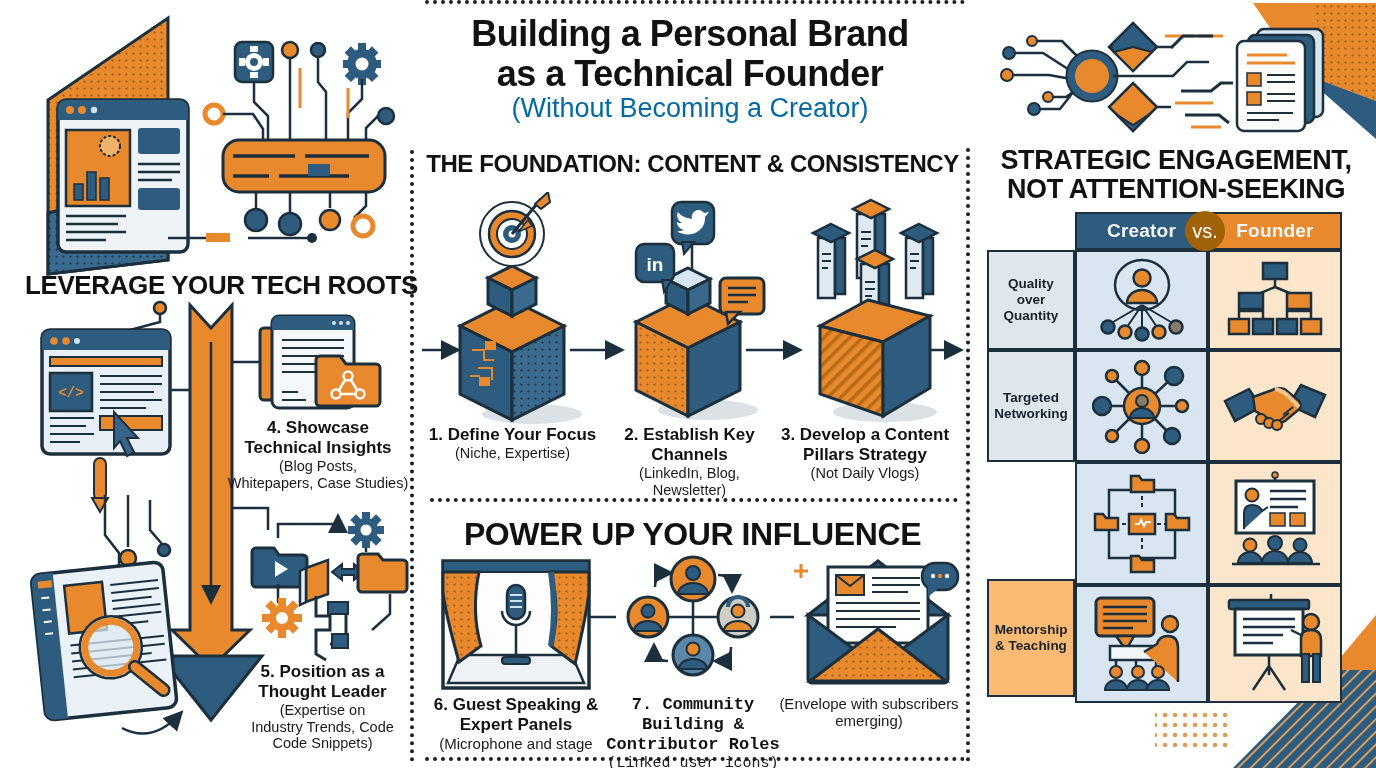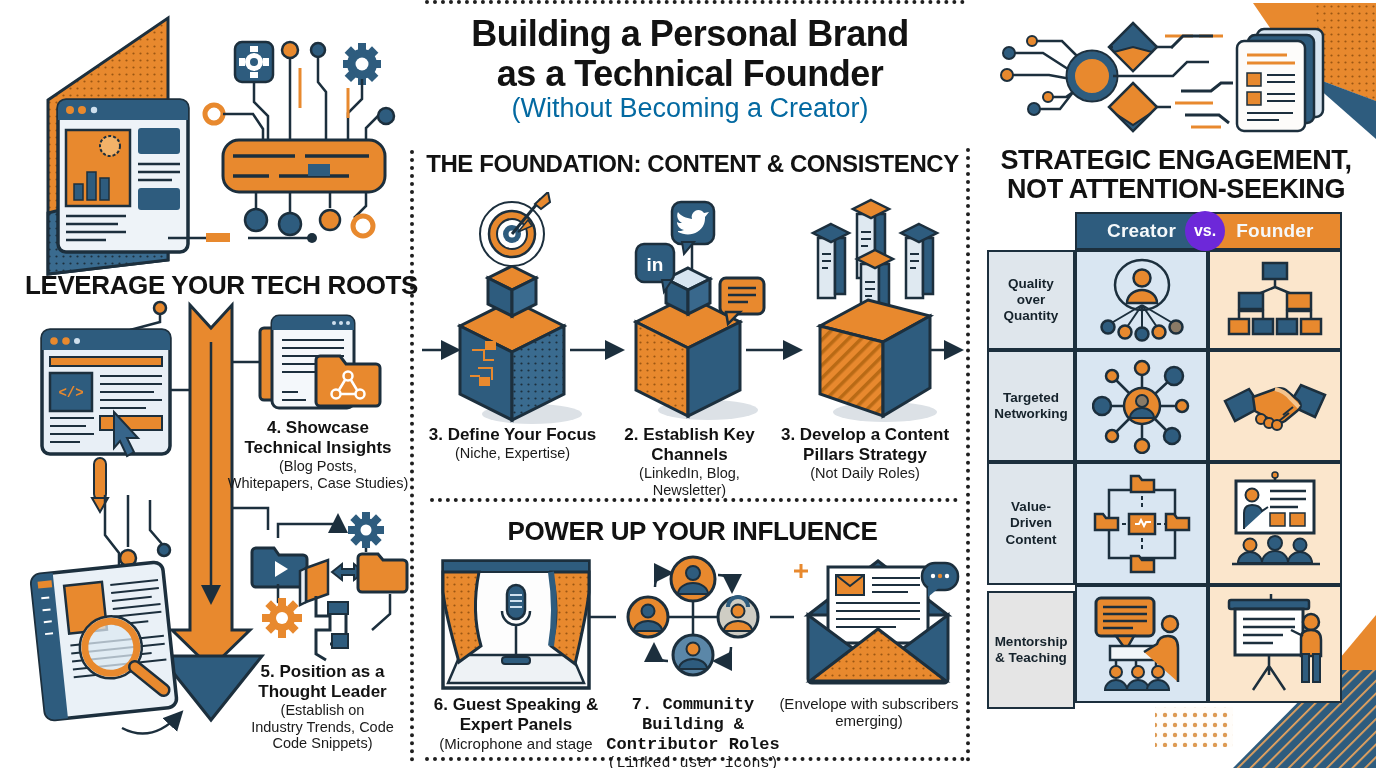--- a/index.html
+++ b/index.html
@@ -11,23 +11,23 @@
   .main-sub{font-size:27px;font-weight:normal;line-height:1.15;color:#0369a1;}
   .sec-hdr{font-size:24px;font-weight:bold;letter-spacing:-.4px;color:#121212;white-space:nowrap;}
   .item-title{font-size:17px;font-weight:bold;line-height:1.18;color:#121212;}
   .item-sub{font-size:14.5px;line-height:1.15;color:#1a1a1a;}
   .vdiv{border-left:4px dotted #1f1f1f;width:0;}
   .hdiv{border-top:4px dotted #1f1f1f;height:0;}
   .tbl-cell{position:absolute;box-sizing:border-box;border:2px solid #1C2F3D;
             display:flex;align-items:center;justify-content:center;}
   .tbl-label{font-size:13.5px;font-weight:bold;line-height:1.2;text-align:center;color:#16232c;padding:8px;}
   .tbl-hcell{font-size:19px;font-weight:bold;color:#f5f8fa;letter-spacing:.2px;}
-  .vs-badge{position:absolute;width:40px;height:40px;border-radius:50%;background:#6d28d9;
+  .vs-badge{position:absolute;width:40px;height:40px;border-radius:50%;background:#a16207;
             display:flex;align-items:center;justify-content:center;color:#fff;
-            font-size:16px;font-weight:bold;z-index:5;}
+            font-size:20px;font-weight:normal;z-index:5;}
 </style>
 </head>
 <body>
 
 <svg width="0" height="0" style="position:absolute" aria-hidden="true">
   <defs>
     <pattern id="dotO" width="7" height="7" patternUnits="userSpaceOnUse">
       <rect width="7" height="7" fill="#E8892E"></rect>
         <circle cx="3.5" cy="3.5" r="1.1" fill="#9c5612"></circle>
     </pattern>
@@ -248,21 +248,21 @@
   <div class="abs ctr" style="left:218px;top:418px;width:200px;">
     <div class="item-title">4. Showcase</div>
     <div class="item-title">Technical Insights</div>
     <div class="item-sub">(Blog Posts,</div>
     <div class="item-sub">Whitepapers, Case Studies)</div>
   </div>
 
   <div class="abs ctr" style="left:230px;top:662px;width:185px;">
     <div class="item-title">5. Position as a</div>
     <div class="item-title">Thought Leader</div>
-    <div class="item-sub">(Establish on</div>
+    <div class="item-sub">(Expertise on</div>
     <div class="item-sub">Industry Trends, Code</div>
     <div class="item-sub">Code Snippets)</div>
   </div>
 
   <div class="abs ctr sec-hdr" style="left:420px;top:150px;width:545px;text-align:center;">THE FOUNDATION: CONTENT &amp; CONSISTENCY</div>
 
   <svg class="abs" style="left:420px;top:192px;" width="545" height="235" viewBox="0 0 545 235">
     <path d="M2,158 h34" stroke="#1C2F3D" stroke-width="2.5" marker-end="url(#mArr)"></path>
     <path d="M150,158 h50" stroke="#1C2F3D" stroke-width="2.5" marker-end="url(#mArr)"></path>
     <path d="M326,158 h52" stroke="#1C2F3D" stroke-width="2.5" marker-end="url(#mArr)"></path>
@@ -345,33 +345,33 @@
         <polygon points="455,58 473,67 455,76 437,67" fill="#E8892E" stroke="#1C2F3D" stroke-width="2.5"></polygon>
         <path d="M445,90 h10 M445,97 h10 M445,104 h7" stroke="#1C2F3D" stroke-width="2"></path>
       </g>
       <polygon points="448,108 510,124 463,150 400,134" fill="#E8892E" stroke="#1C2F3D" stroke-width="3"></polygon>
       <polygon points="400,134 463,150 463,224 400,202" fill="url(#strO)" stroke="#1C2F3D" stroke-width="3"></polygon>
       <polygon points="510,124 463,150 463,224 510,196" fill="#2E5C7E" stroke="#1C2F3D" stroke-width="3"></polygon>
     </g>
   </svg>
 
   <div class="abs ctr" style="left:425px;top:425px;width:175px;">
-    <div class="item-title">3. Define Your Focus</div>
+    <div class="item-title">1. Define Your Focus</div>
     <div class="item-sub">(Niche, Expertise)</div>
   </div>
   <div class="abs ctr" style="left:612px;top:425px;width:155px;">
     <div class="item-title">2. Establish Key Channels</div>
     <div class="item-sub" style="max-width:130px;margin:0 auto;">(LinkedIn, Blog, Newsletter)</div>
   </div>
   <div class="abs ctr" style="left:770px;top:425px;width:190px;">
     <div class="item-title">3. Develop a Content Pillars Strategy</div>
-    <div class="item-sub">(Not Daily Roles)</div>
-  </div>
-
-  <div class="abs ctr sec-hdr" style="left:420px;top:516px;width:545px;font-size:26px;">POWER UP YOUR INFLUENCE</div>
+    <div class="item-sub">(Not Daily Vlogs)</div>
+  </div>
+
+  <div class="abs ctr sec-hdr" style="left:420px;top:516px;width:545px;font-size:32px;">POWER UP YOUR INFLUENCE</div>
 
   <svg class="abs" style="left:430px;top:553px;" width="530" height="140" viewBox="0 0 530 140">
     <path d="M160,64 h26 M340,64 h24" stroke="#1C2F3D" stroke-width="2.5"></path>
 
     <g>
       <rect x="13" y="8" width="146" height="127" fill="#fdfdfd" stroke="#1C2F3D" stroke-width="3.5"></rect>
       <rect x="13" y="8" width="146" height="11" fill="#2E5C7E" stroke="#1C2F3D" stroke-width="2"></rect>
       <polygon points="30,102 142,102 154,130 18,130" fill="#eef2f5" stroke="#1C2F3D" stroke-width="2.5"></polygon>
       <path d="M13,19 h36 q-8,40 2,74 l-22,16 q-14,-50 -16,-70 z" fill="url(#dotO)" stroke="#1C2F3D" stroke-width="3"></path>
       <path d="M159,19 h-38 q10,40 0,74 l24,18 q12,-52 14,-72 z" fill="url(#dotO)" stroke="#1C2F3D" stroke-width="3"></path>
@@ -499,22 +499,21 @@
     <polygon points="83,168 180,70 226,70 226,168" fill="url(#strB)"></polygon>
   </svg>
 
   <div class="abs" style="left:987px;top:212px;width:355px;height:491px;z-index:2;">
     <div class="tbl-cell tbl-hcell" style="left:221px;top:0;width:134px;height:38px;background:#E8892E;">Founder</div>
     <div class="tbl-cell tbl-hcell" style="left:88px;top:0;width:133px;height:38px;background:#2E5C7E;">Creator</div>
     <div class="vs-badge" style="left:198px;top:-1px;">vs.</div>
 
     <div class="tbl-cell tbl-label" style="left:0;top:38px;width:88px;height:100px;background:#DFE6EC;">Quality over Quantity</div>
     <div class="tbl-cell tbl-label" style="left:0;top:138px;width:88px;height:112px;background:#DFE6EC;">Targeted Networking</div>
-    <div class="tbl-cell tbl-label" style="left:0;top:250px;width:88px;height:123px;background:#DFE6EC;">Value-Driven Content</div>
-    <div class="tbl-cell tbl-label" style="left:0;top:379px;width:88px;height:118px;background:#e5e5e5;">Mentorship &amp; Teaching</div>
+    <div class="tbl-cell tbl-label" style="left:0;top:367px;width:88px;height:118px;background:#fdba74;">Mentorship &amp; Teaching</div>
 
     <div class="tbl-cell" style="left:88px;top:38px;width:133px;height:100px;background:#D9E6F2;">
       <svg width="96" height="86" viewBox="0 0 96 86">
         <ellipse cx="48" cy="28" rx="27" ry="25" fill="none" stroke="#1C2F3D" stroke-width="2.5"></ellipse>
         <circle cx="48" cy="21" r="8.5" fill="#E8892E" stroke="#1C2F3D" stroke-width="2.5"></circle>
         <path d="M33,46 a15,13 0 0 1 30,0 z" fill="#E8892E" stroke="#1C2F3D" stroke-width="2.5"></path>
         <path d="M48,48 L14,68 M48,48 L31,73 M48,48 L48,75 M48,48 L65,73 M48,48 L82,68" stroke="#1C2F3D" stroke-width="2"></path>
         <circle cx="14" cy="70" r="6.5" fill="#2E5C7E" stroke="#1C2F3D" stroke-width="2.5"></circle>
         <circle cx="31" cy="75" r="6.5" fill="#E8892E" stroke="#1C2F3D" stroke-width="2.5"></circle>
         <circle cx="48" cy="77" r="6.5" fill="#2E5C7E" stroke="#1C2F3D" stroke-width="2.5"></circle>

